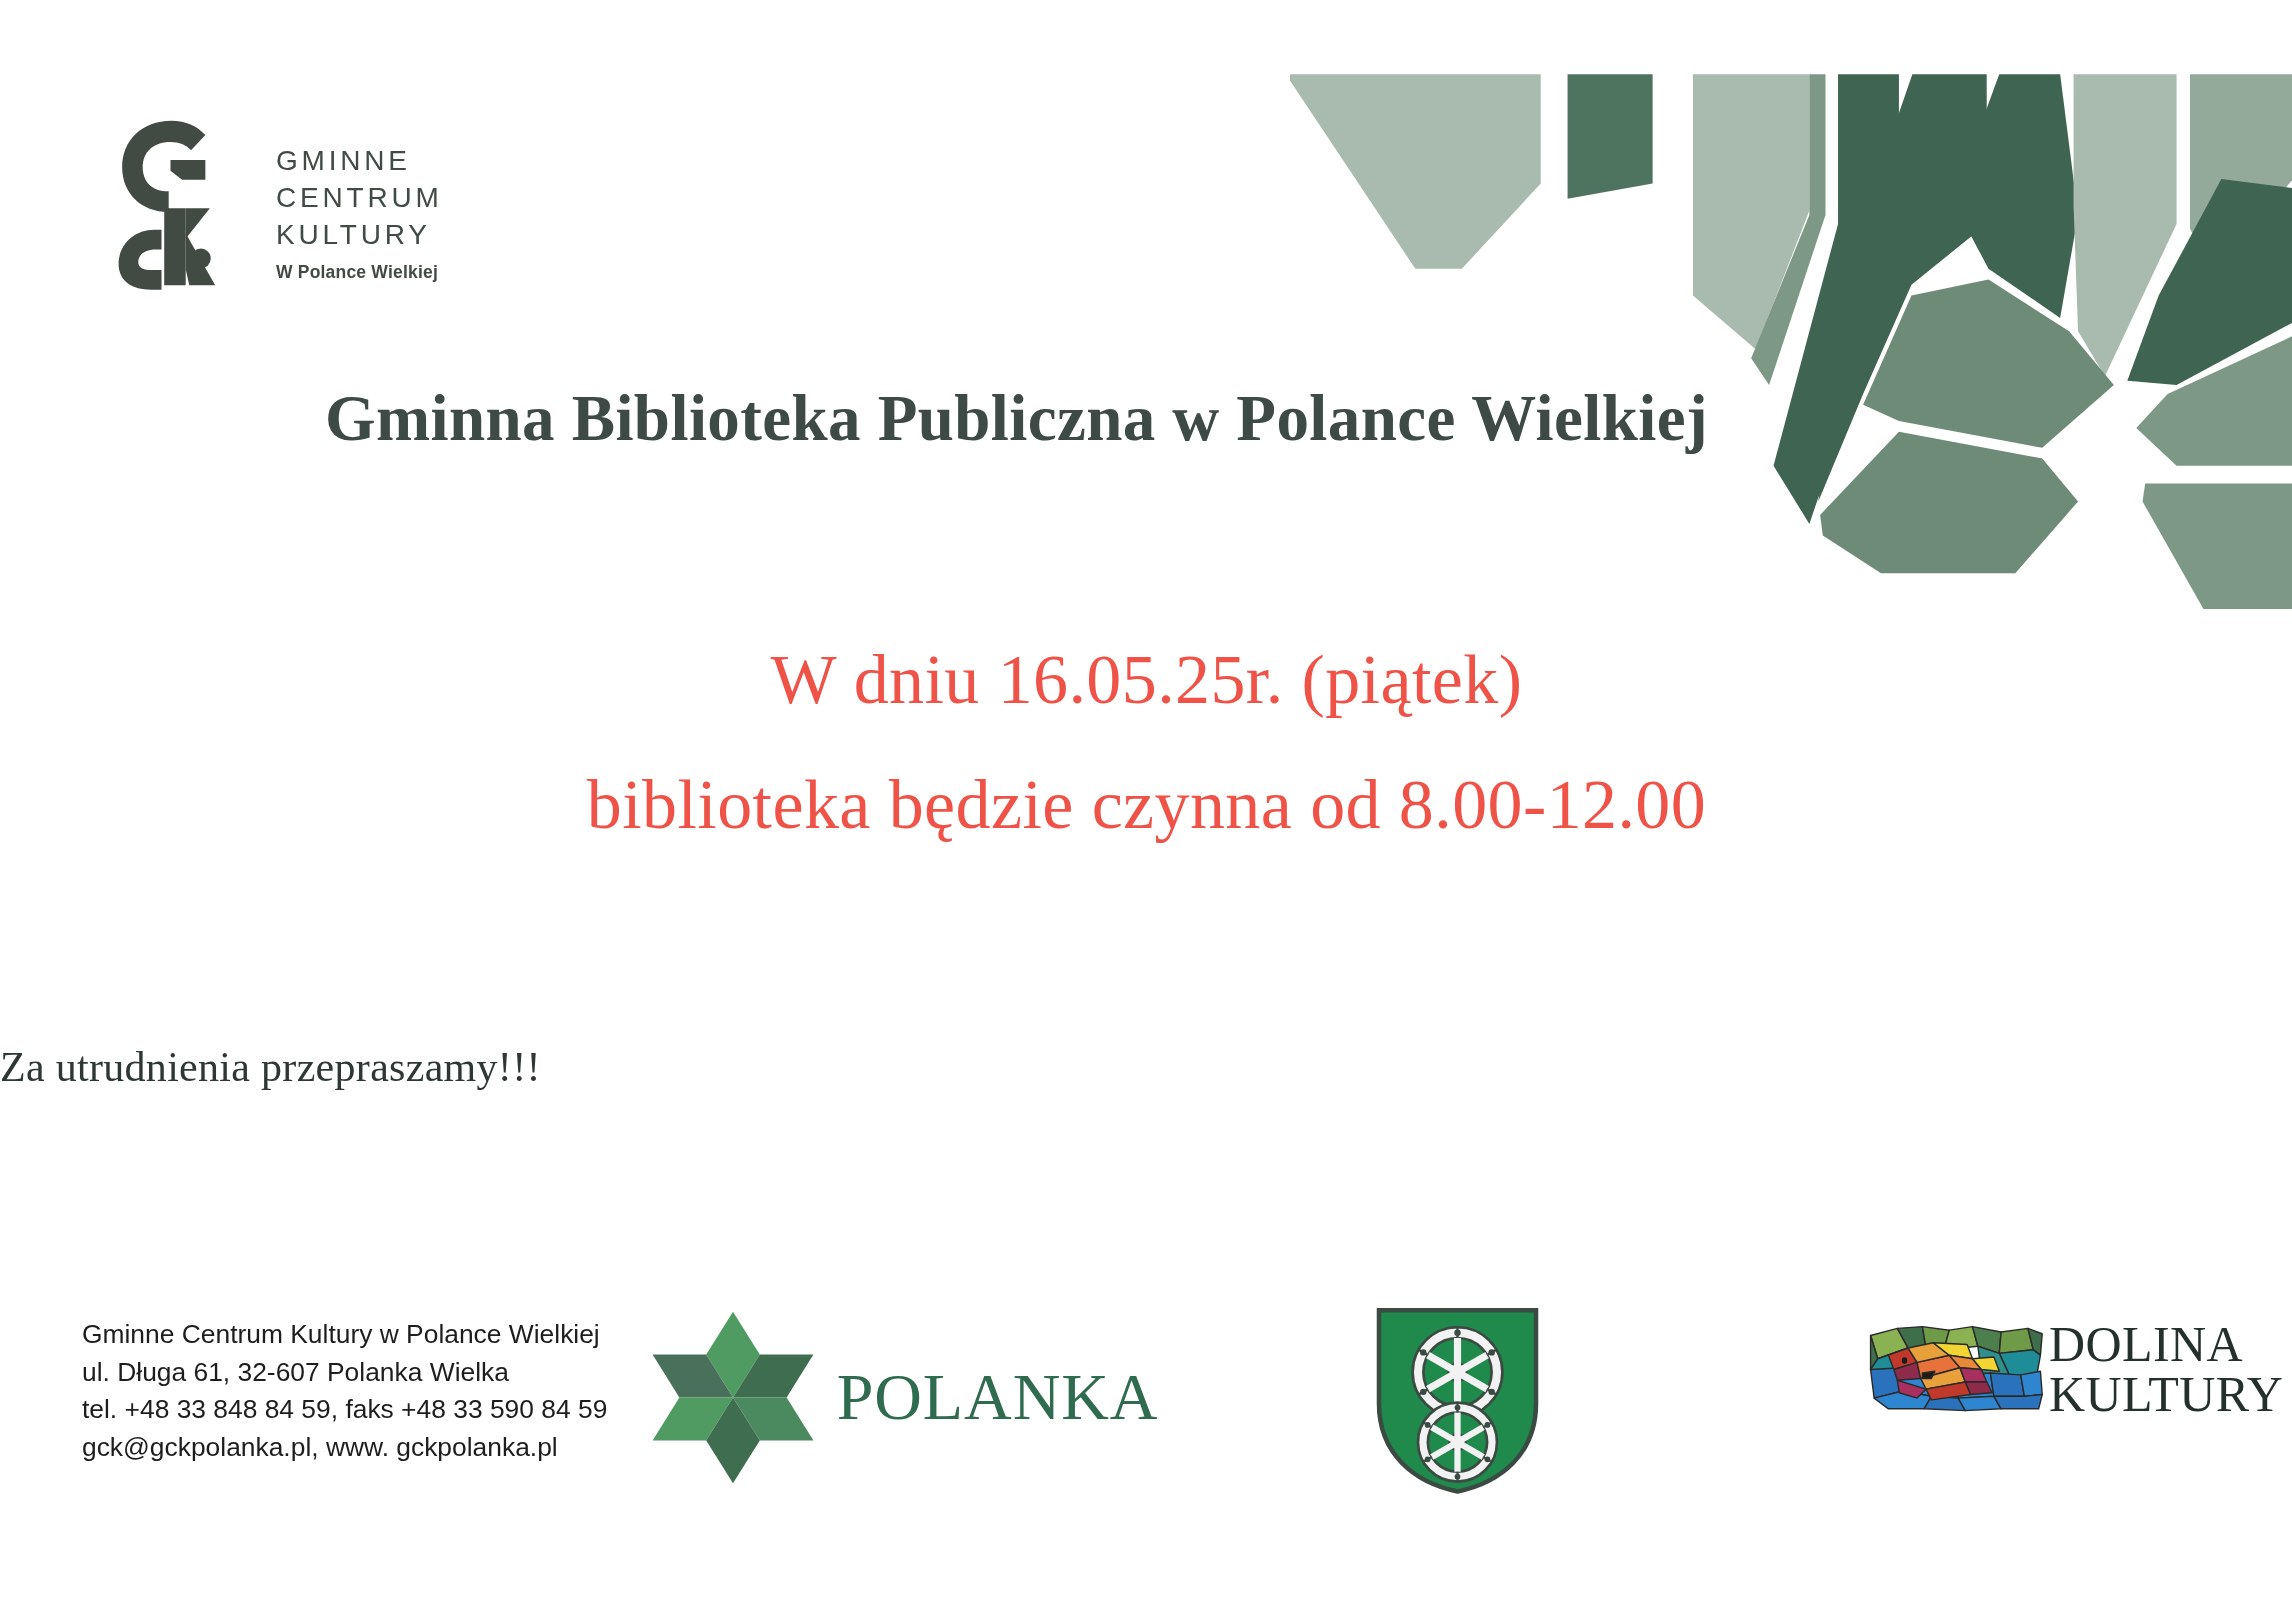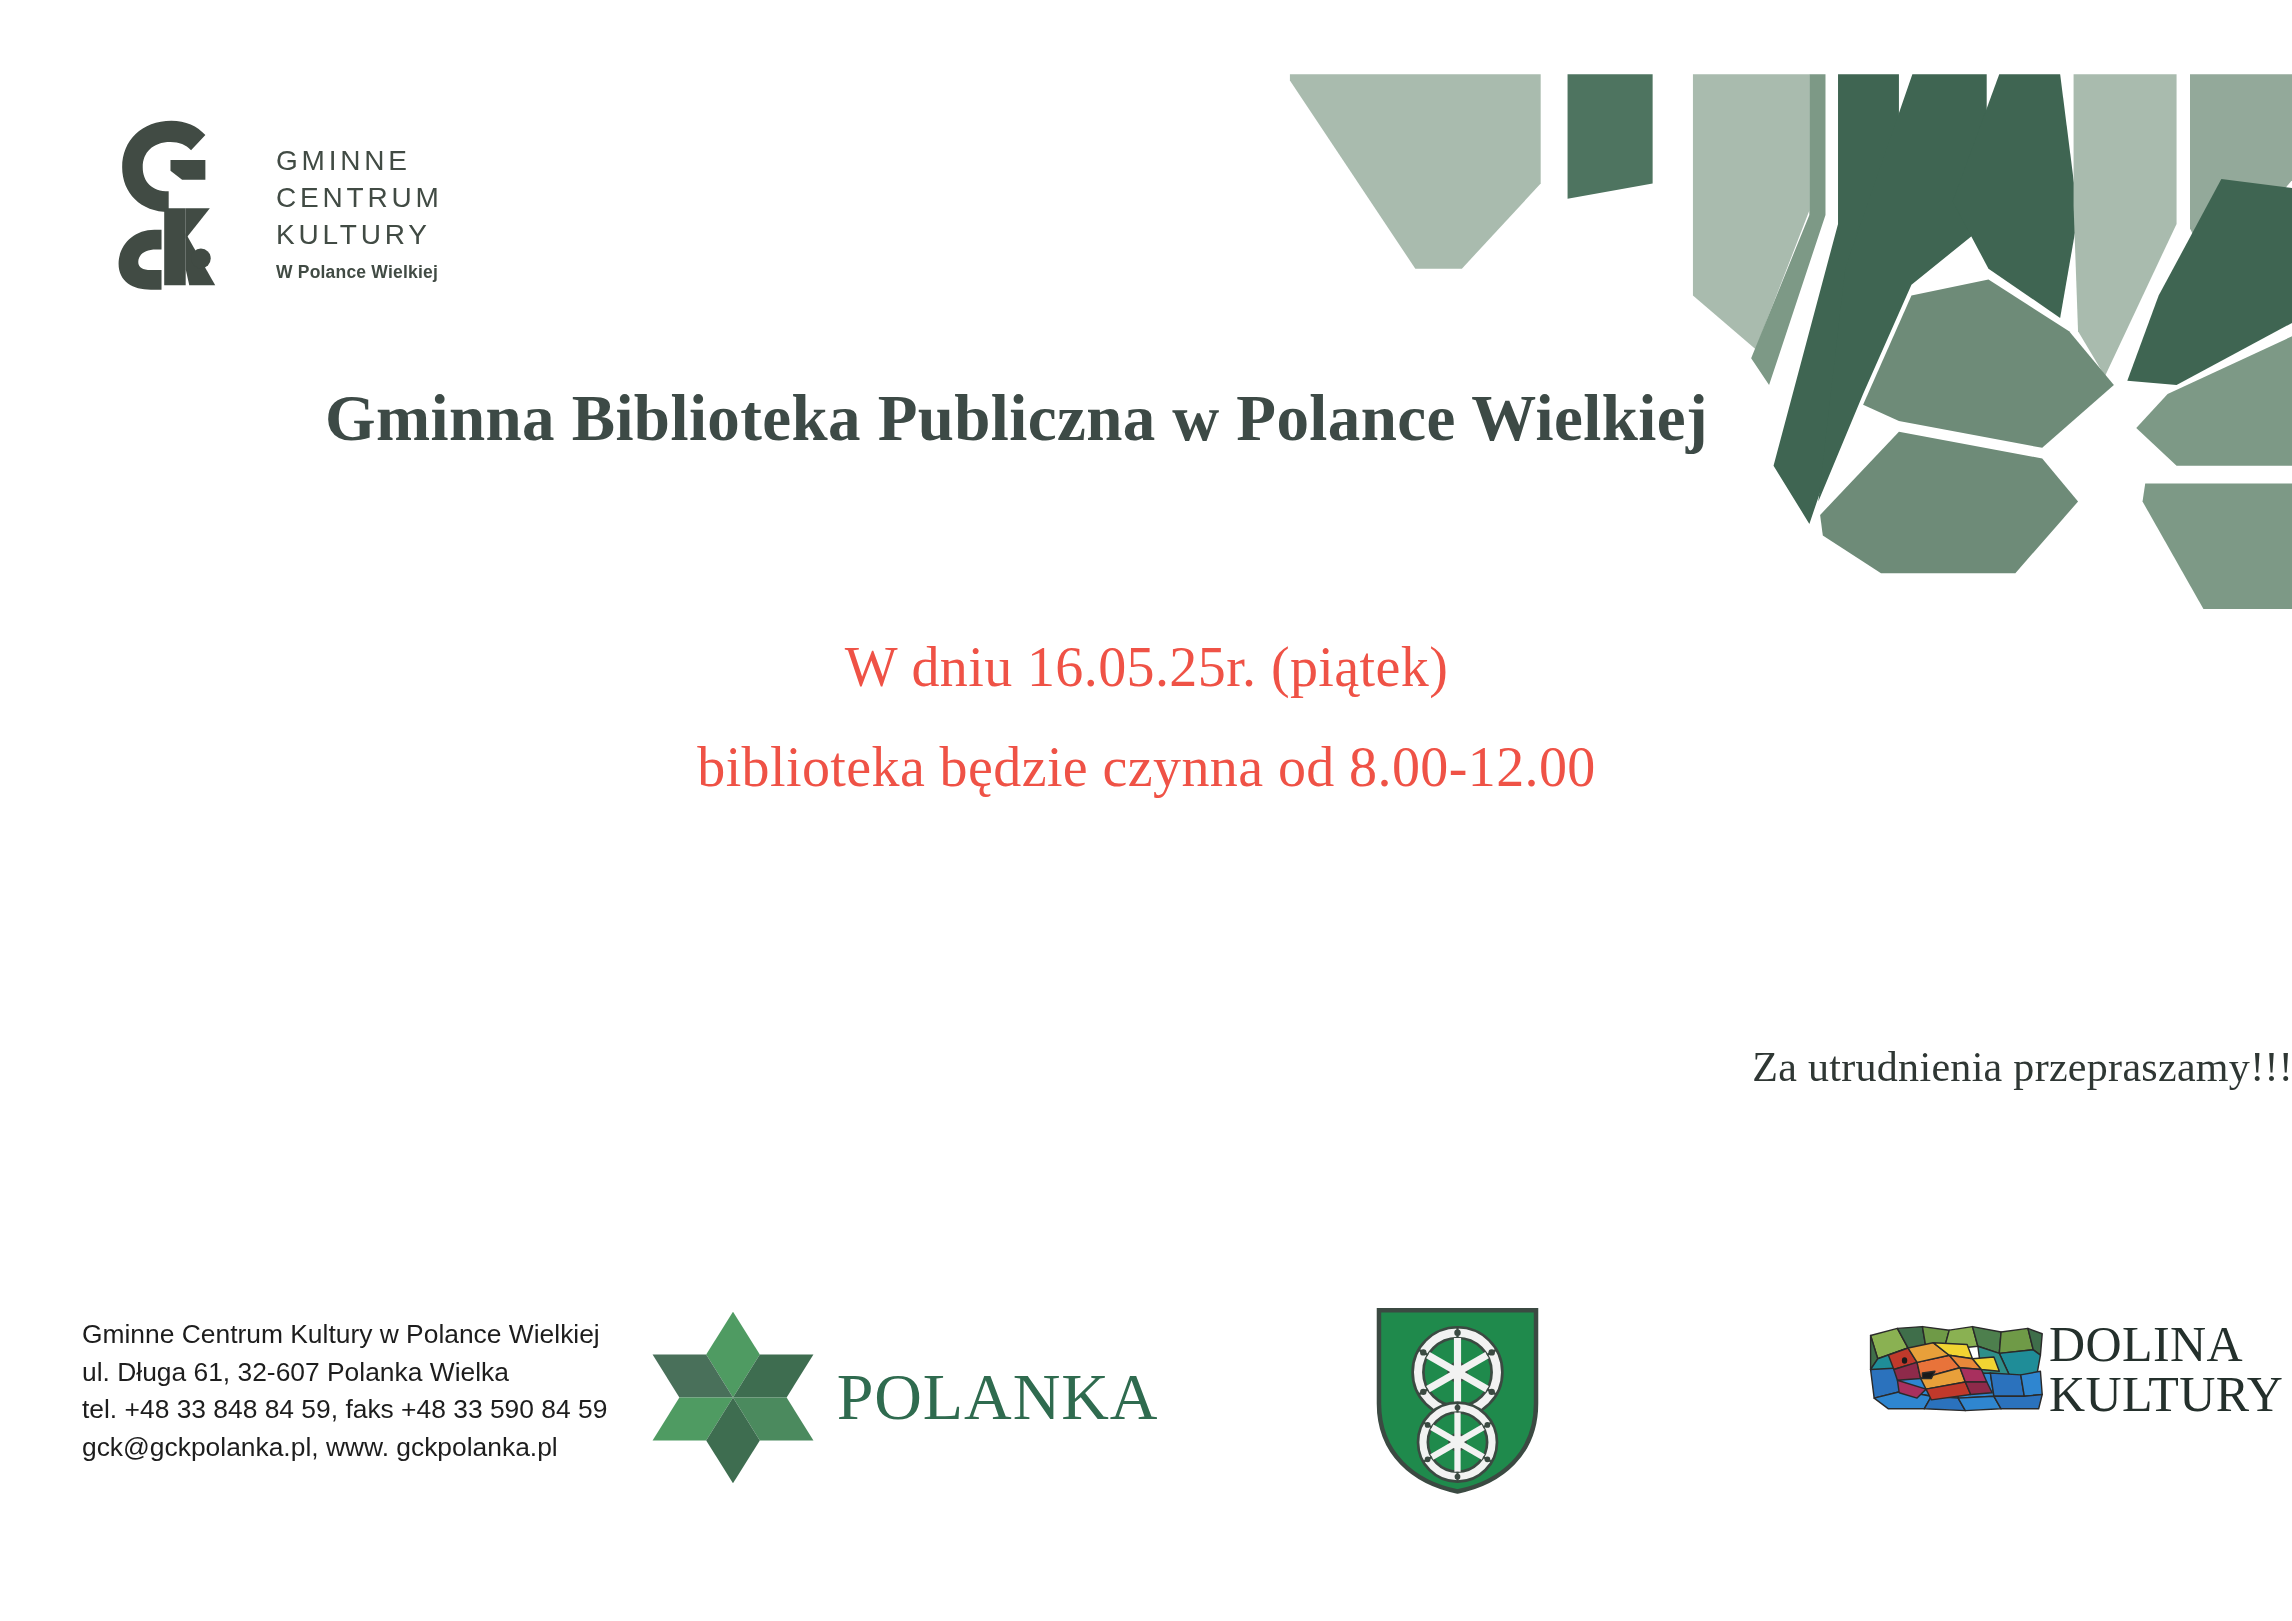--- a/index.html
+++ b/index.html
@@ -76,33 +76,33 @@
 
   
   #announcement {
     position: absolute;
     top: 618px;
     left: 0;
     width: 2293px;
     text-align: center;
     font-family: "Liberation Serif", serif;
     color: #ef5246;
-    font-size: 56px;
+    font-size: 70px;
     line-height: 1.78;
     letter-spacing: 0.4px;
   }
   #announcement .line { display: block; white-space: nowrap; }
 
   
   #apology {
     position: absolute;
     top: 1043px;
     left: 0;
     width: 2293px;
-    text-align: right;
+    text-align: left;
     font-family: "Liberation Serif", serif;
     font-size: 42px;
     color: #2f3734;
     letter-spacing: 0.3px;
   }
 
   
   #footer {
     position: absolute;
     left: 0;

